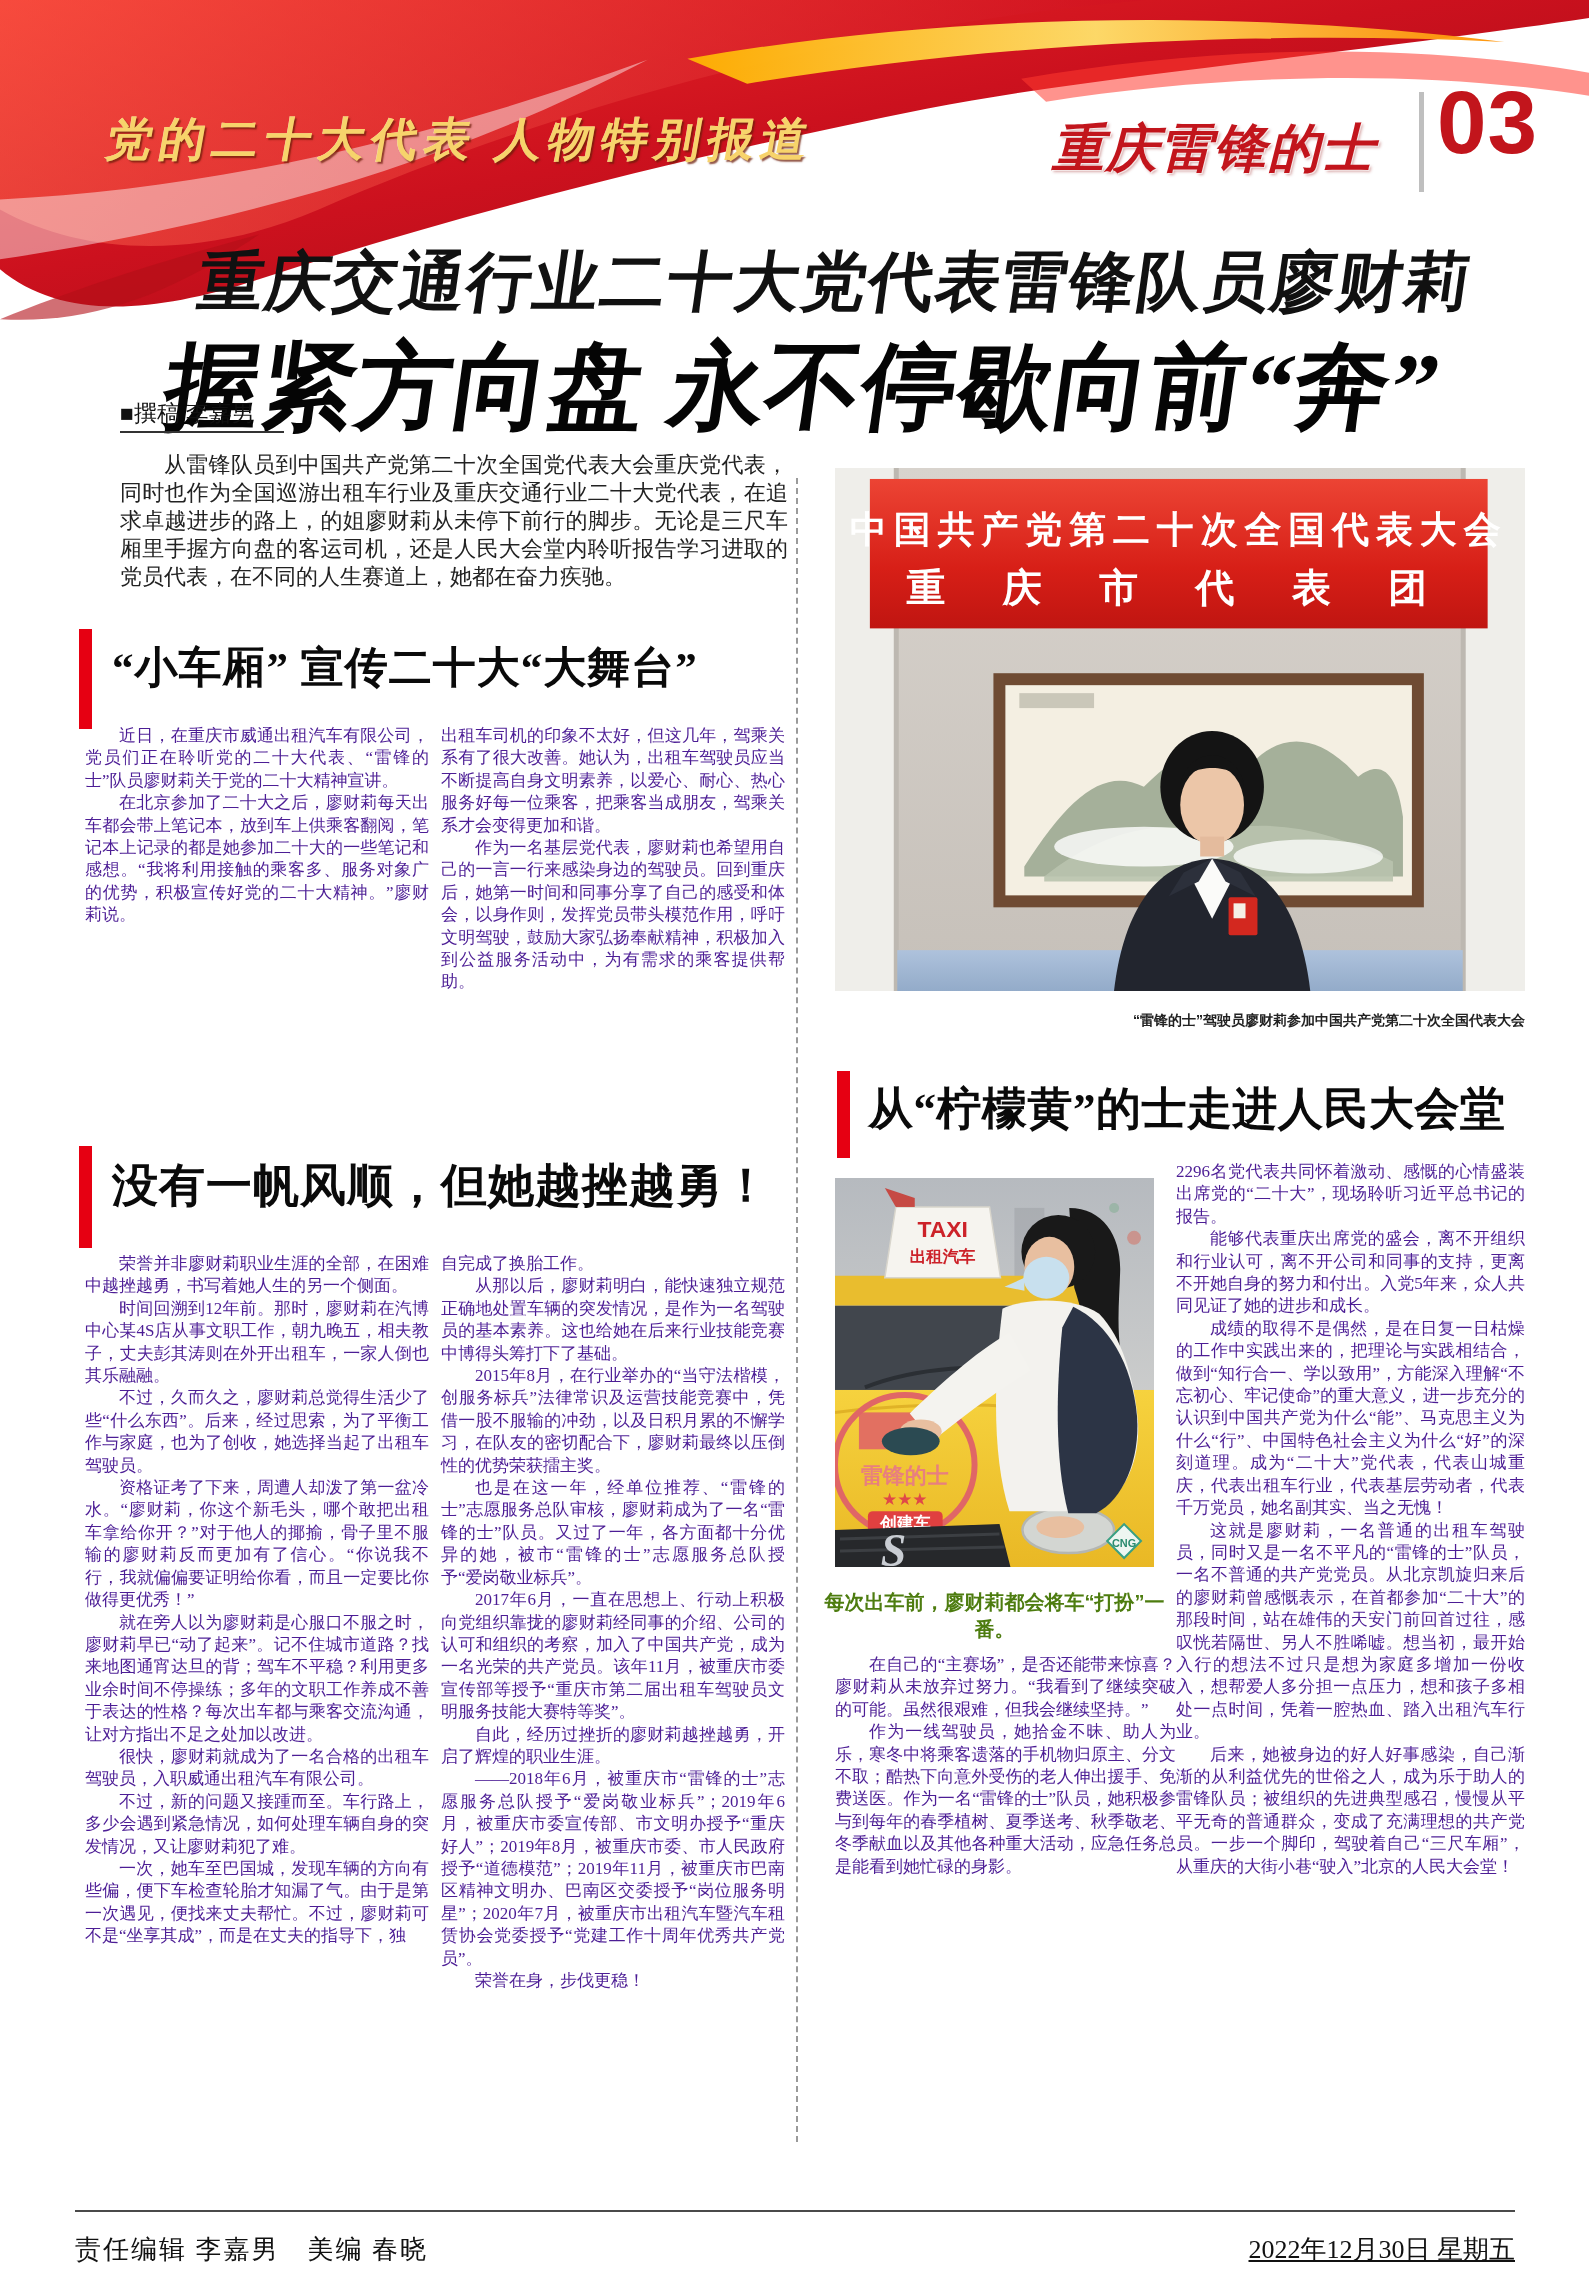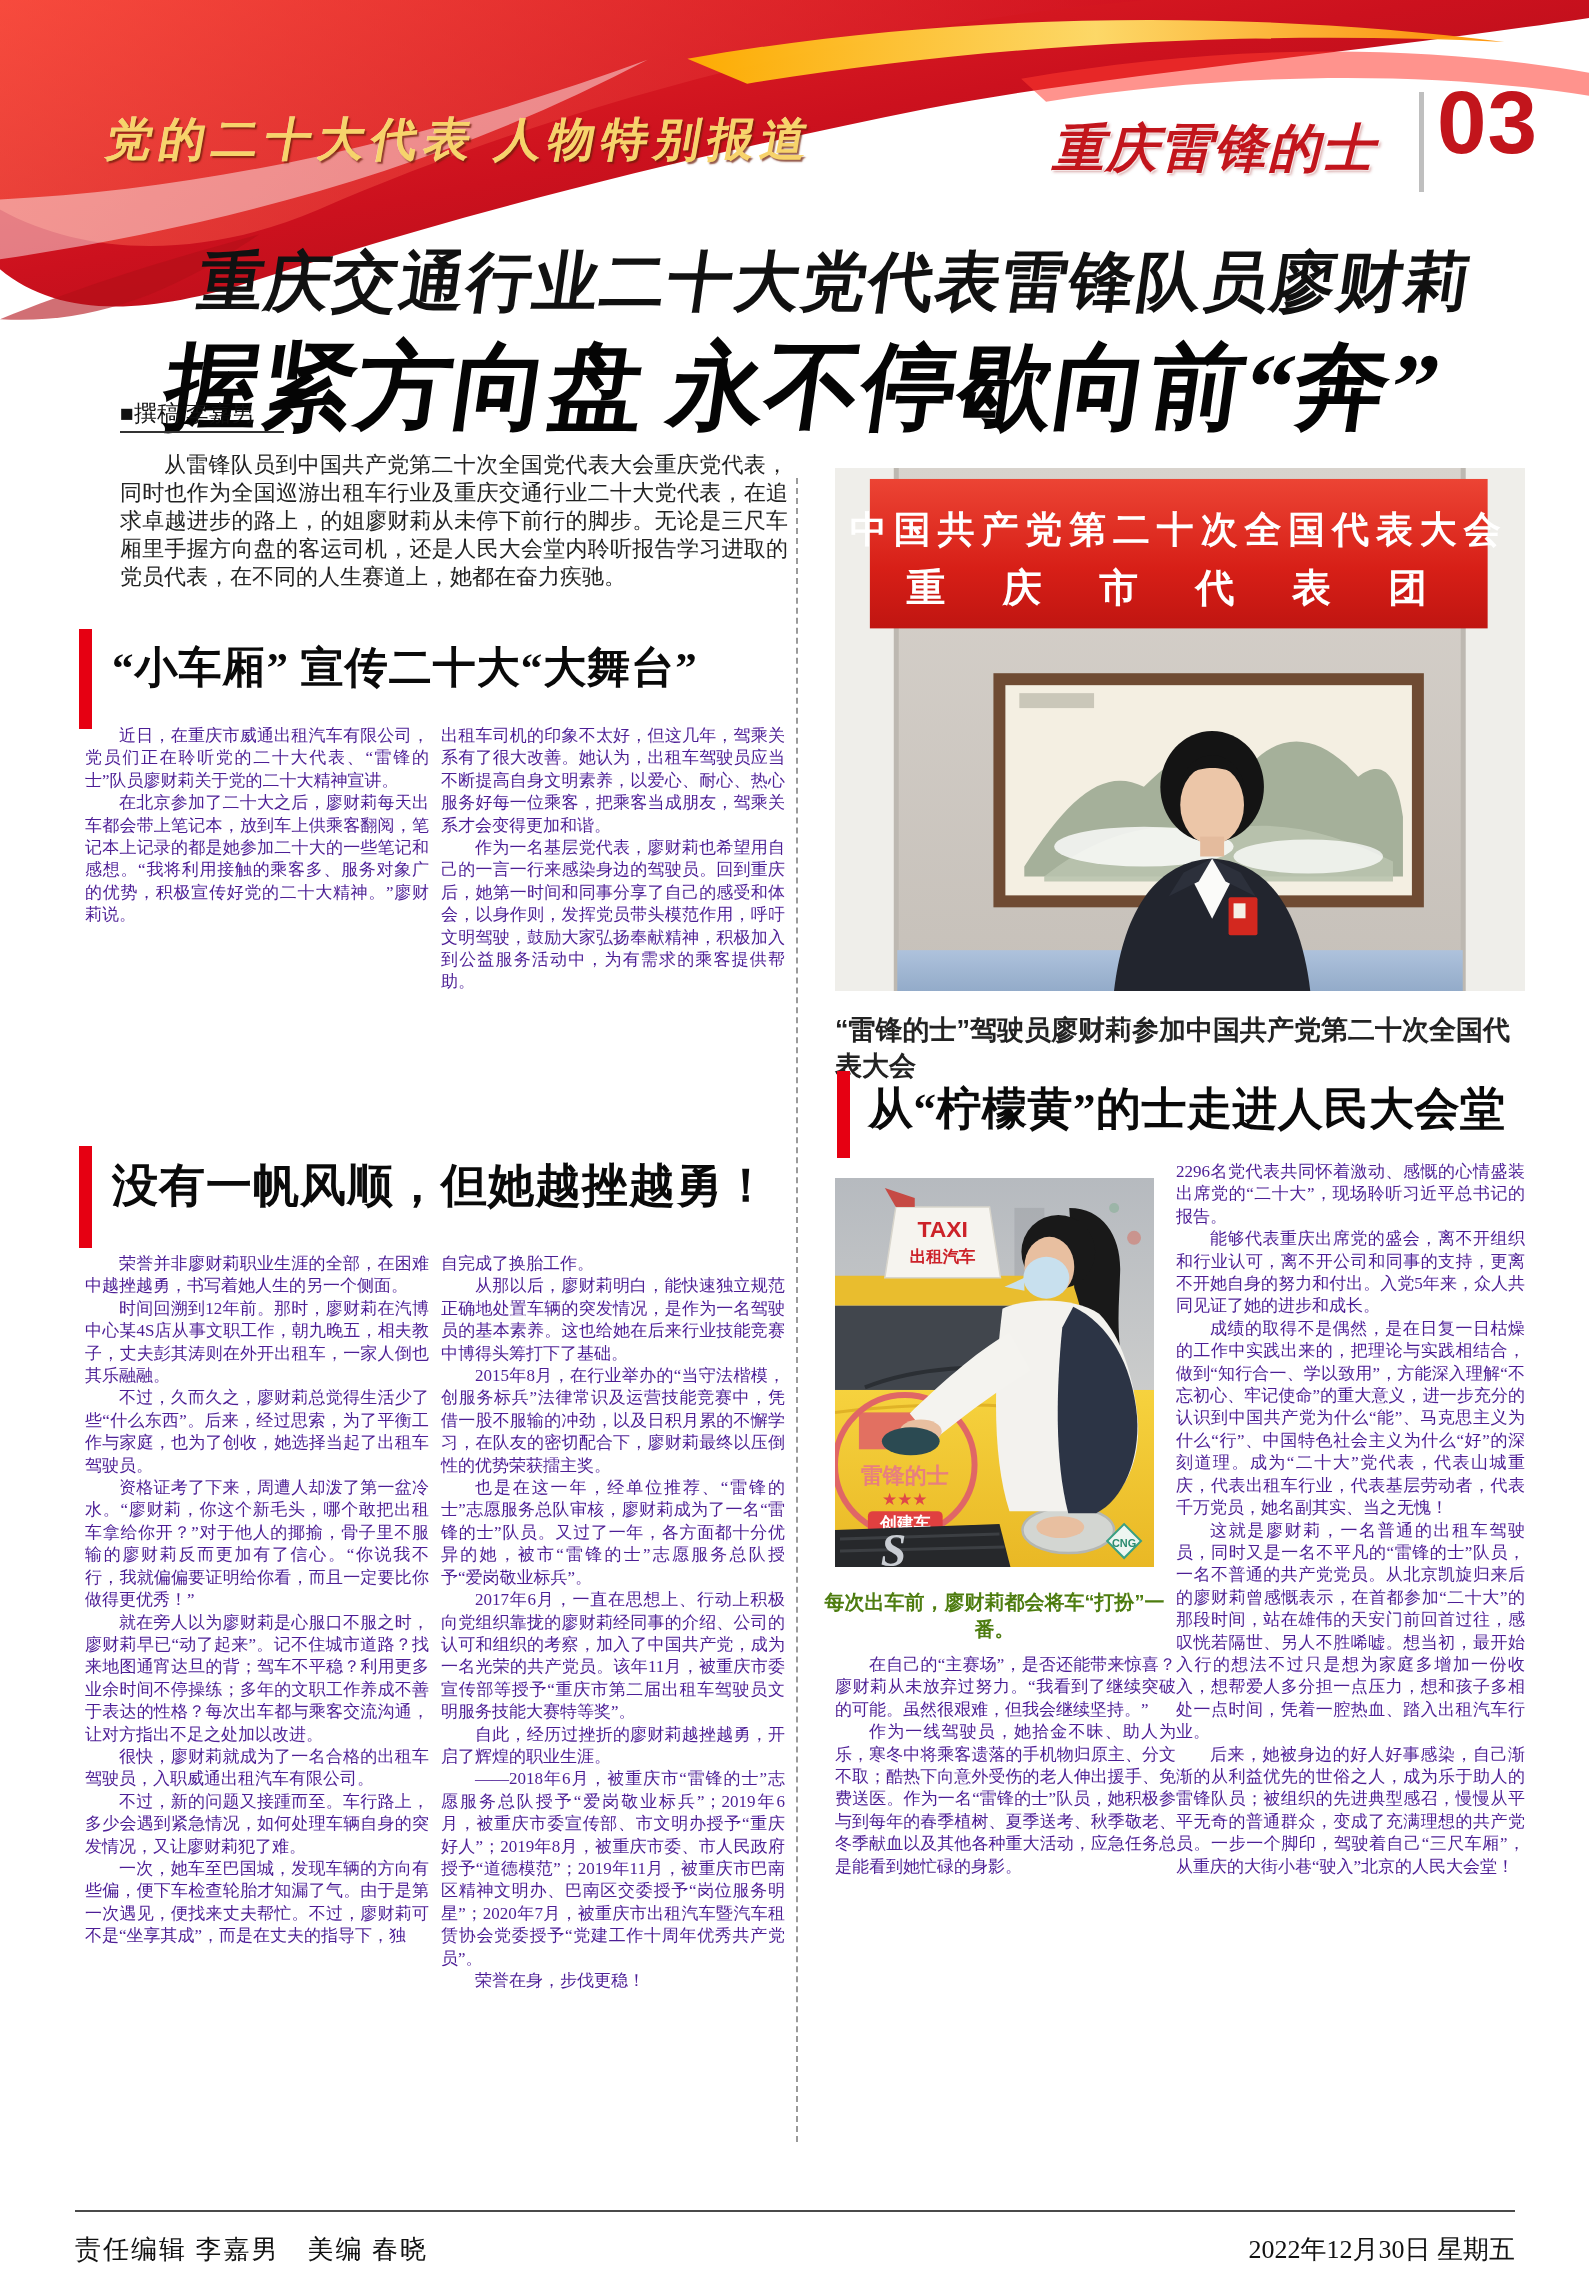--- a/index.html
+++ b/index.html
@@ -52,32 +52,32 @@
   .bodycol.cont p:first-child{text-indent:0;}
   .s1c1{left:85px;top:725px;width:344px;}
   .s1c2{left:441px;top:725px;width:344px;}
   .s2c1{left:85px;top:1253px;width:344px;}
   .s2c2{left:441px;top:1253px;width:344px;}
   .s3c1{left:835px;top:1654px;width:341px;}
   .s3c2{left:1176px;top:1161px;width:349px;}
 
   
   .photo1{left:835px;top:468px;width:690px;height:523px;}
-  .caption1{left:835px;top:1012px;width:690px;text-align:left;
+  .caption1{left:835px;top:1012px;width:690px;text-align:right;
      font-family:"Liberation Sans","DejaVu Sans",sans-serif;font-weight:bold;
-     font-size:27px;color:#222;}
+     font-size:14px;color:#222;}
   .photo2{left:835px;top:1178px;width:319px;height:389px;}
   .caption2{left:820px;top:1589px;width:349px;text-align:center;
      font-family:"Liberation Sans","DejaVu Sans",sans-serif;font-weight:bold;
      font-size:20px;color:#4d7c0f;}
 
   
   .footer-rule{left:75px;top:2210px;width:1440px;height:1.5px;background:#4a4a4a;}
   .footer-left{left:75px;top:2232px;font-size:26px;color:#111;letter-spacing:2px;}
-  .footer-right{left:1211px;top:2232px;width:304px;text-align:right;font-size:26px;color:#111;}
+  .footer-right{left:1211px;top:2232px;width:304px;text-align:right;font-size:26px;color:#111;text-decoration:underline;}
 </style>
 </head>
 <body>
 
 <div class="page">
 
   <svg class="abs swoosh" viewBox="0 0 3190 800" preserveAspectRatio="none" aria-hidden="true">
     <defs>
       <linearGradient id="gr1" x1="0" y1="0" x2="1" y2="1">
         <stop offset="0" stop-color="#ef2b28"></stop>

